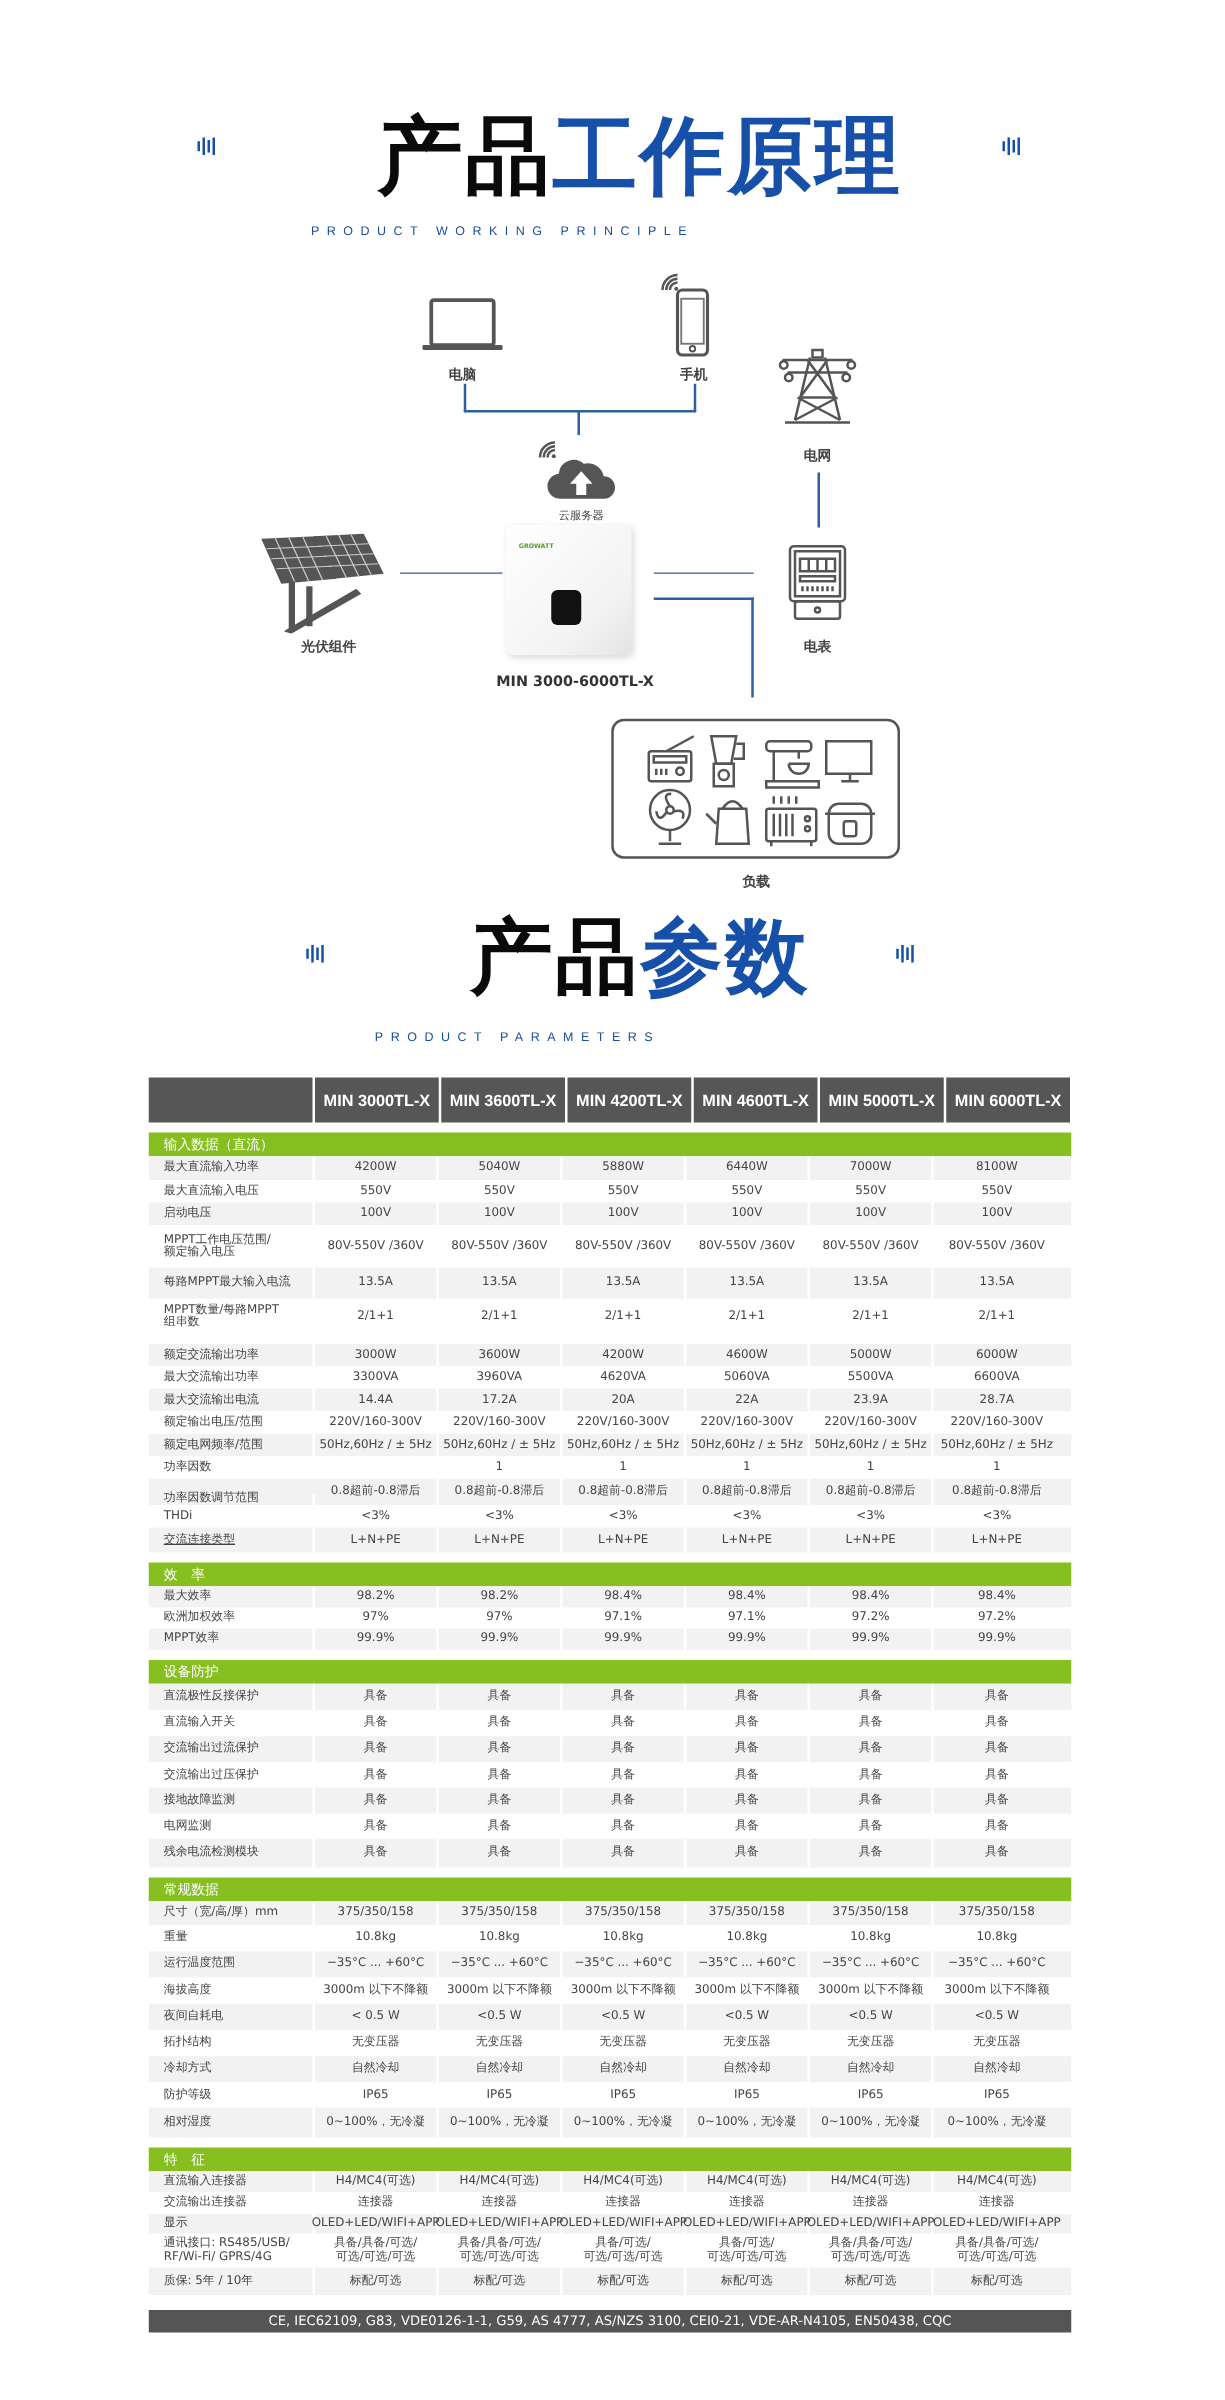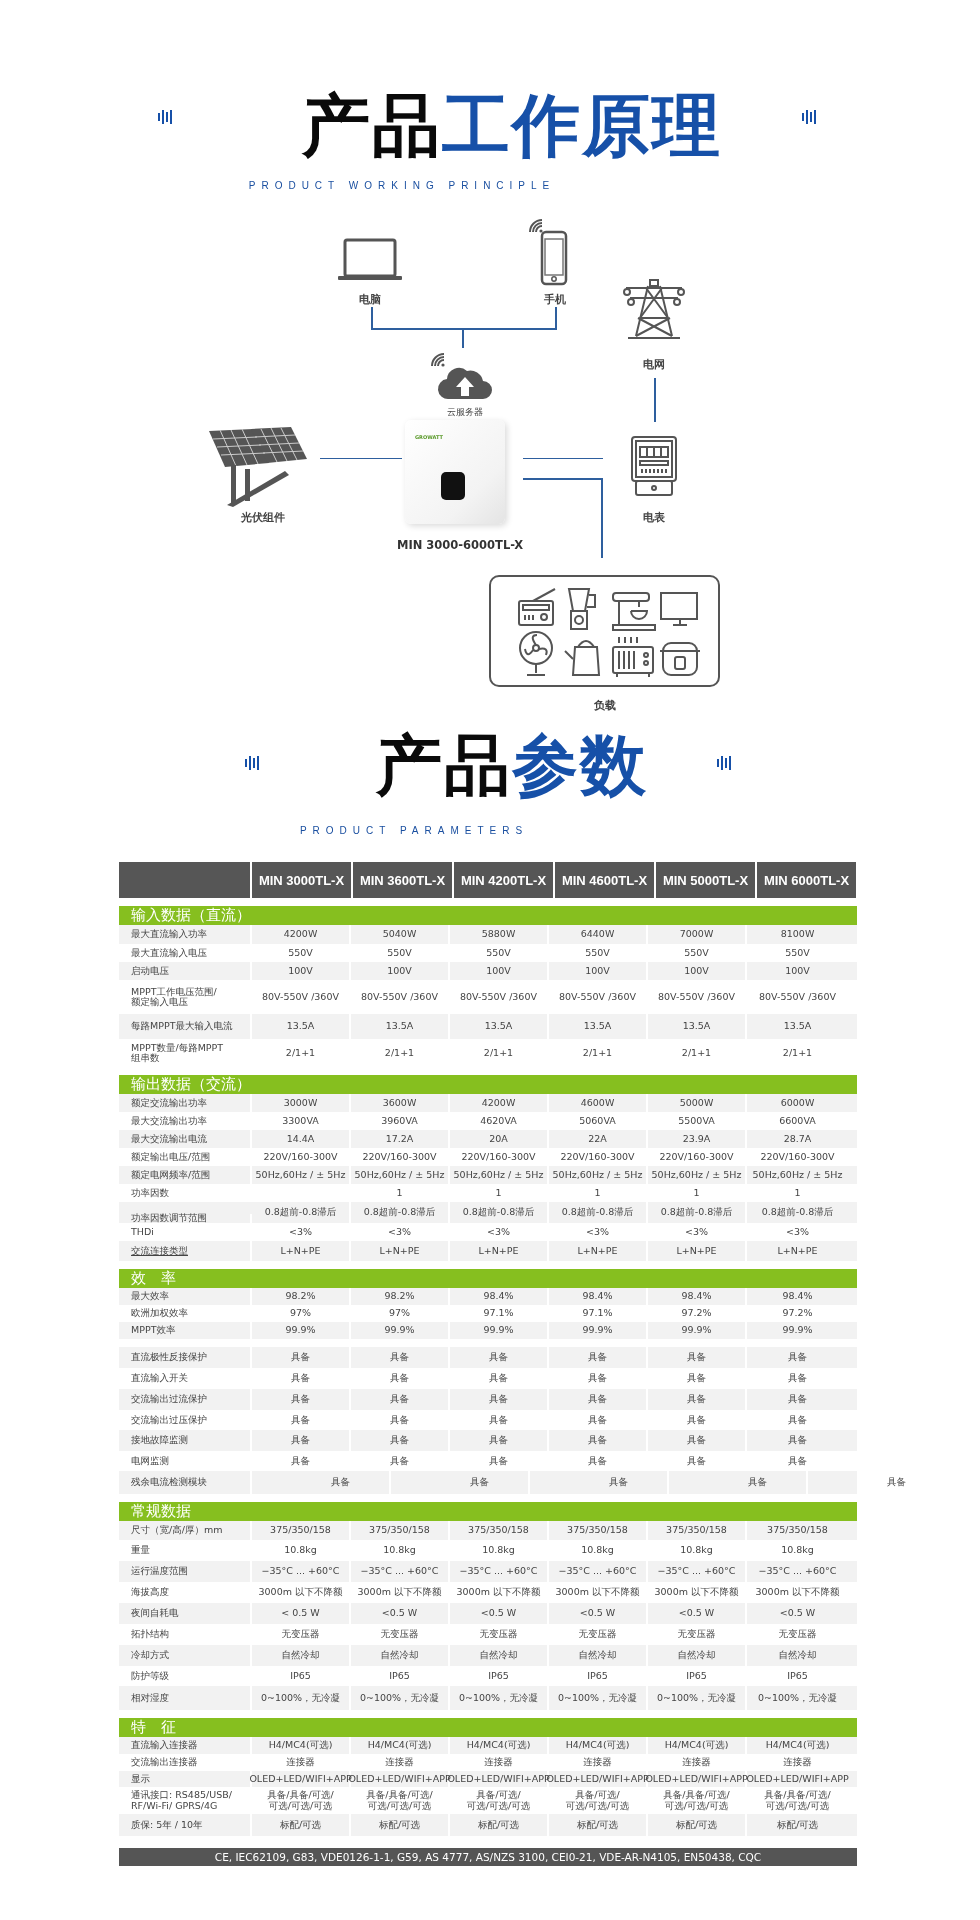--- a/index.html
+++ b/index.html
@@ -20,21 +20,21 @@
   .icon-box { position: absolute; }
 
   
   .tbl { position: absolute; left: 119px; top: 862px; width: 738px; }
   .thead { display: flex; height: 36px; }
   .thead .c { background: #565656; color: #fff; font-weight: bold; font-size: 13px; display: flex; align-items: center; justify-content: center; margin-right: 2px; white-space: nowrap; font-family: "Liberation Sans", sans-serif; }
   .thead .c:last-child { margin-right: 0; }
   .c0 { width: 133px; flex: none; }
   .cv { width: 99px; flex: none; }
   .group { margin-top: 8px; }
-  .ghead { background: #86bf1f; color: #fff; font-size: 15px; height: 19px; line-height: 19px; padding-left: 12px; }
+  .ghead { background: #86bf1f; color: #fff; font-size: 11px; height: 19px; line-height: 19px; padding-left: 12px; }
   .row { display: flex; font-size: 9.5px; color: #444; }
   .row:nth-child(odd) { background: #f2f2f2; }
   .row:nth-child(even) { background: #ffffff; }
   .rows .row .c { display: flex; align-items: center; border-right: 2px solid #fff; }
   .rows .row .c:last-child { border-right: none; }
   .rows .row .c.c0 { padding-left: 12px; line-height: 1.1; }
   .rows .row .c.cv { justify-content: center; text-align: center; line-height: 1.15; white-space: pre-line; }
   .rows { }
   .foot { margin-top: 12px; background: #555555; color: #fff; font-size: 10.5px; height: 18px; line-height: 18px; text-align: center; }
 </style>
@@ -301,21 +301,20 @@
             <div class="c cv">2/1+1</div>
             <div class="c cv">2/1+1</div>
             <div class="c cv">2/1+1</div>
             <div class="c cv">2/1+1</div>
             <div class="c cv">2/1+1</div>
             <div class="c cv" style="width: 101px;">2/1+1</div>
           </div>
         </div>
       </div>
       <div class="group">
-        <div class="ghead">输出数据（交流）</div>
         <div class="rows">
           <div class="row" style="height: 18px;">
             <div class="c c0" style="white-space: pre-line;">额定交流输出功率</div>
             <div class="c cv">3000W</div>
             <div class="c cv">3600W</div>
             <div class="c cv">4200W</div>
             <div class="c cv">4600W</div>
             <div class="c cv">5000W</div>
             <div class="c cv" style="width: 101px;">6000W</div>
           </div>
@@ -419,20 +418,21 @@
             <div class="c cv">99.9%</div>
             <div class="c cv">99.9%</div>
             <div class="c cv">99.9%</div>
             <div class="c cv">99.9%</div>
             <div class="c cv">99.9%</div>
             <div class="c cv" style="width: 101px;">99.9%</div>
           </div>
         </div>
       </div>
       <div class="group">
+        <div class="ghead">设备防护</div>
         <div class="rows">
           <div class="row" style="height: 21px;">
             <div class="c c0" style="white-space: pre-line;">直流极性反接保护</div>
             <div class="c cv">具备</div>
             <div class="c cv">具备</div>
             <div class="c cv">具备</div>
             <div class="c cv">具备</div>
             <div class="c cv">具备</div>
             <div class="c cv" style="width: 101px;">具备</div>
           </div>
@@ -474,21 +474,21 @@
           </div>
           <div class="row" style="height: 20px;">
             <div class="c c0" style="white-space: pre-line;">电网监测</div>
             <div class="c cv">具备</div>
             <div class="c cv">具备</div>
             <div class="c cv">具备</div>
             <div class="c cv">具备</div>
             <div class="c cv">具备</div>
             <div class="c cv" style="width: 101px;">具备</div>
           </div>
-          <div class="row" style="height: 23px; gap: 40px;">
+          <div class="row" style="height: 23px;">
             <div class="c c0" style="white-space: pre-line;">残余电流检测模块</div>
             <div class="c cv">具备</div>
             <div class="c cv">具备</div>
             <div class="c cv">具备</div>
             <div class="c cv">具备</div>
             <div class="c cv">具备</div>
             <div class="c cv" style="width: 101px;">具备</div>
           </div>
         </div>
       </div>

